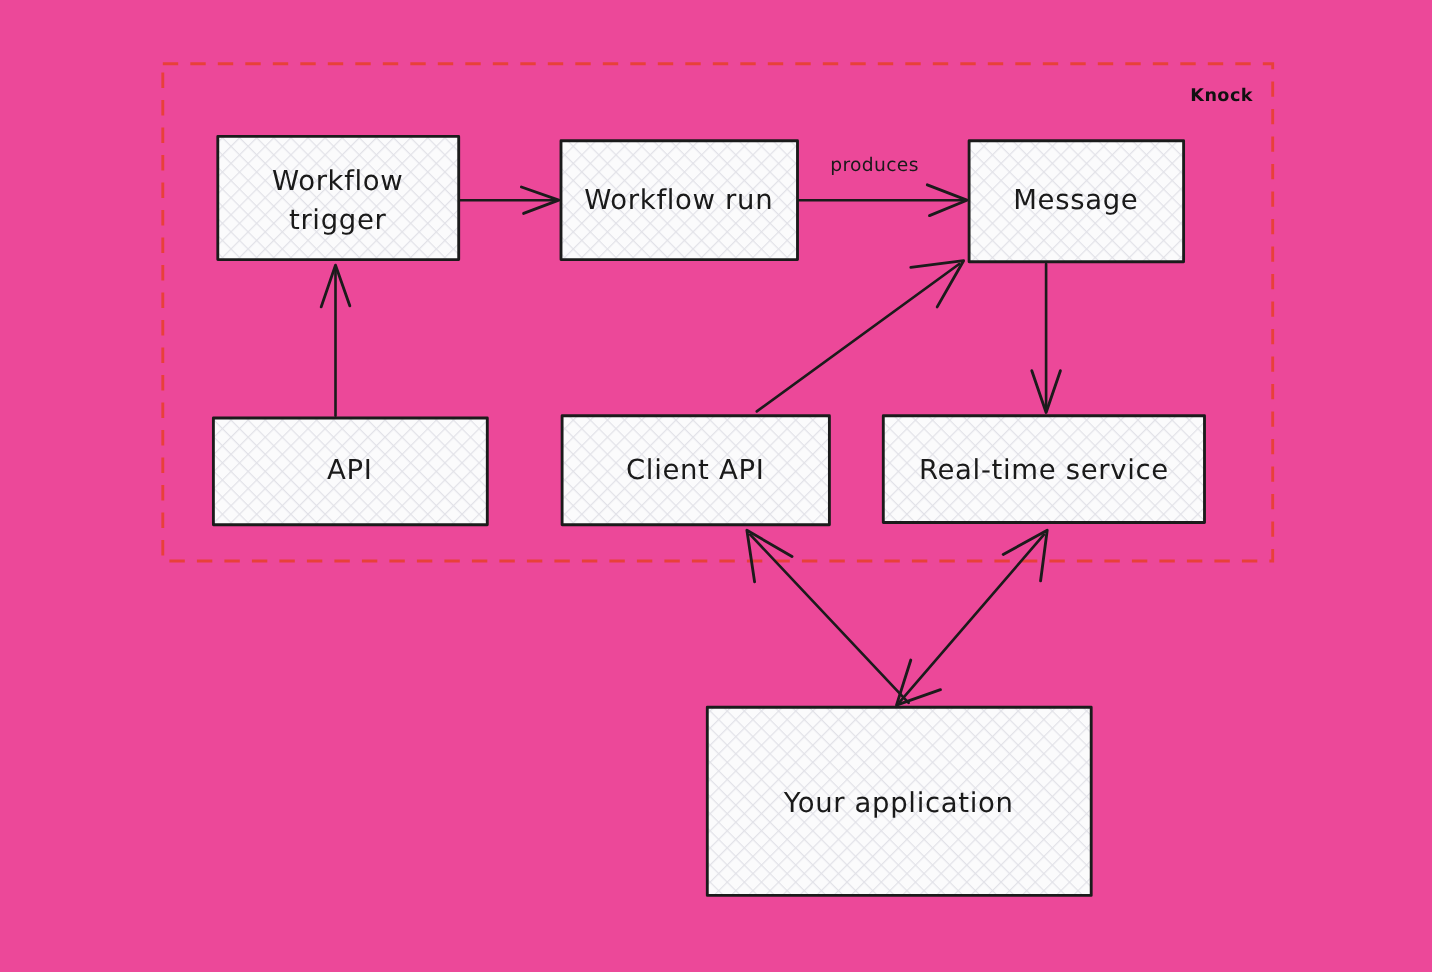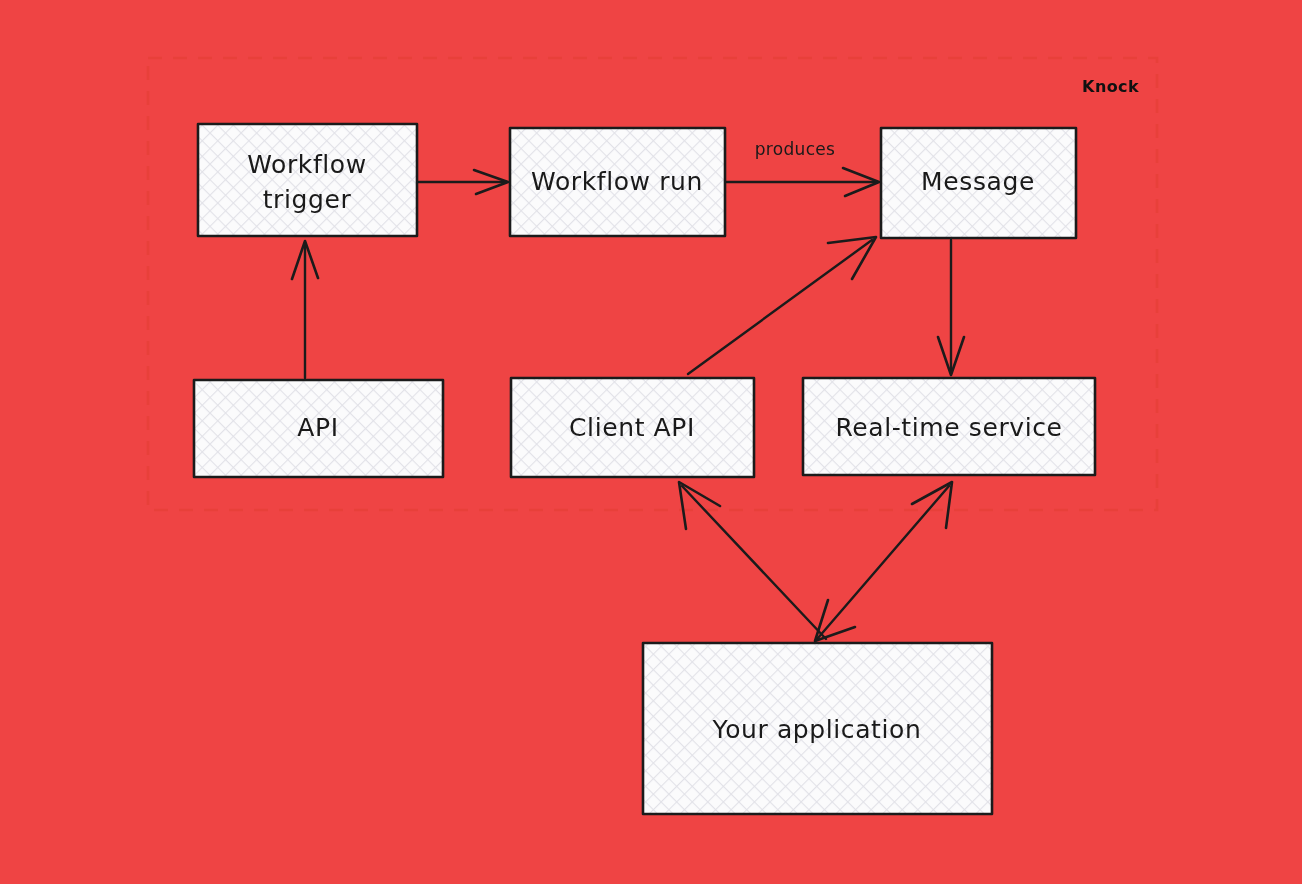--- a/index.html
+++ b/index.html
@@ -8,21 +8,21 @@
     padding: 0;
     background: #ffffff;
   }
   body {
     font-family: "DejaVu Sans", sans-serif;
   }
   #canvas {
     position: relative;
     width: 1302px;
     height: 884px;
-    background: #ef4444;
+    background: #ec4899;
     overflow: hidden;
   }
   #diagram-svg {
     position: absolute;
     left: 0;
     top: 0;
     width: 1302px;
     height: 884px;
   }
   .node-label {

